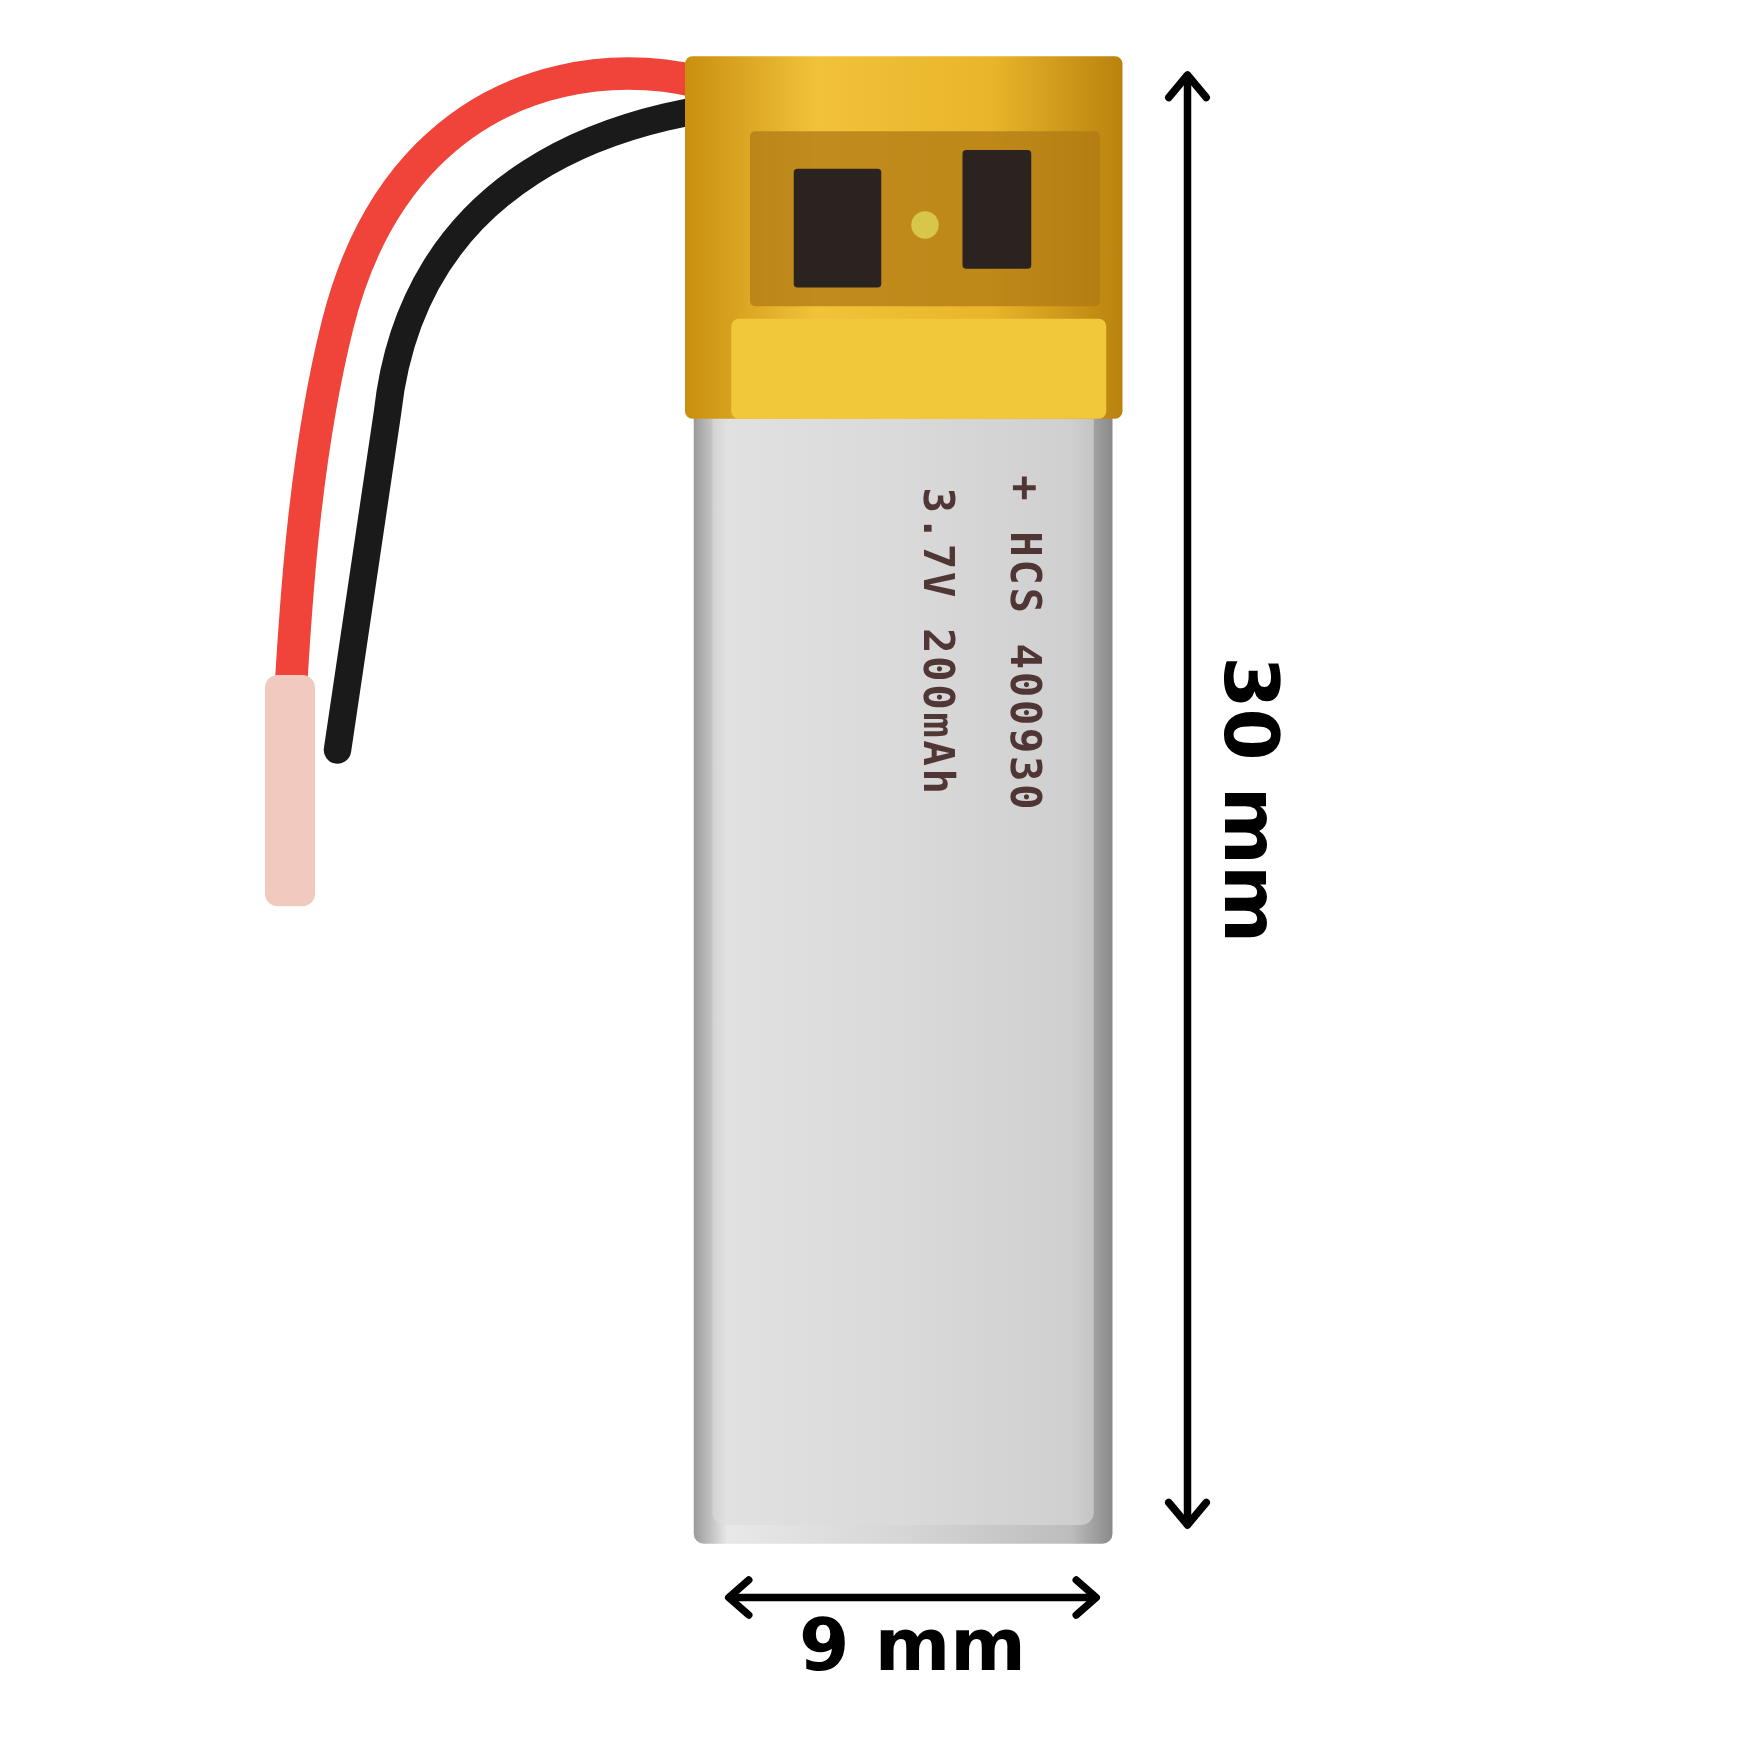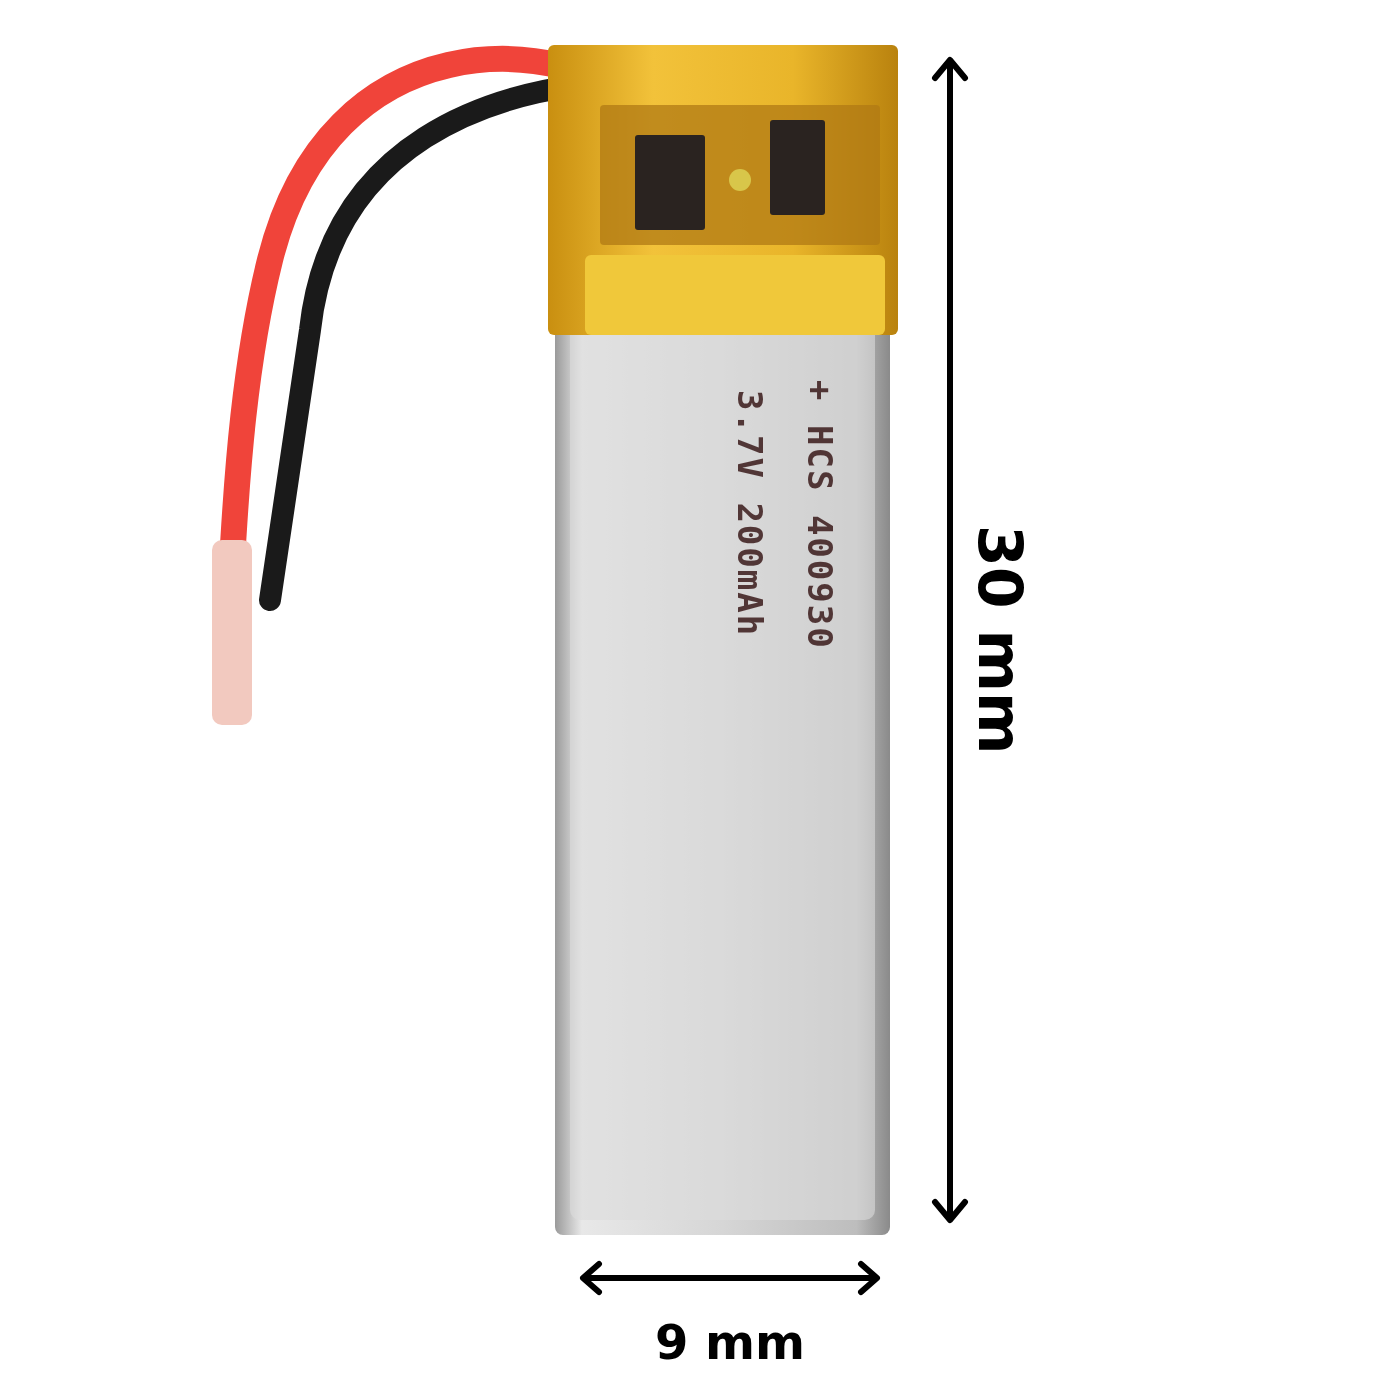--- a/index.html
+++ b/index.html
@@ -1,20 +1,20 @@
 <!DOCTYPE html>
 <html><head>
 <meta charset="utf-8">
 <style>
   html, body { margin: 0; padding: 0; background: #ffffff; }
   body { width: 1400px; height: 1400px; position: relative; overflow: hidden; font-family: "Liberation Sans", sans-serif; }
   .abs { position: absolute; }
   .dim-label { font-weight: 700; color: #000; font-family: "DejaVu Sans", sans-serif; white-space: nowrap; }
   .v-label { font-size: 60px; transform: rotate(90deg); transform-origin: center center; }
-  .h-label { font-size: 48px; margin-top: 32px; }
+  .h-label { font-size: 58px; }
   .print { position: absolute; color: #3a1a1a; font-family: "DejaVu Sans Mono", monospace; font-weight: 700; white-space: nowrap; transform: rotate(90deg); transform-origin: left top; letter-spacing: 2px; opacity: 0.85; }
 </style>
 </head>
 <body>
 
 <svg class="abs" style="left:0;top:0" width="1400" height="1400">
   <defs>
     <linearGradient id="silver" x1="0" x2="1" y1="0" y2="0">
       <stop offset="0" stop-color="#9a9a9a"></stop>
       <stop offset="0.08" stop-color="#e8e8e8"></stop>

